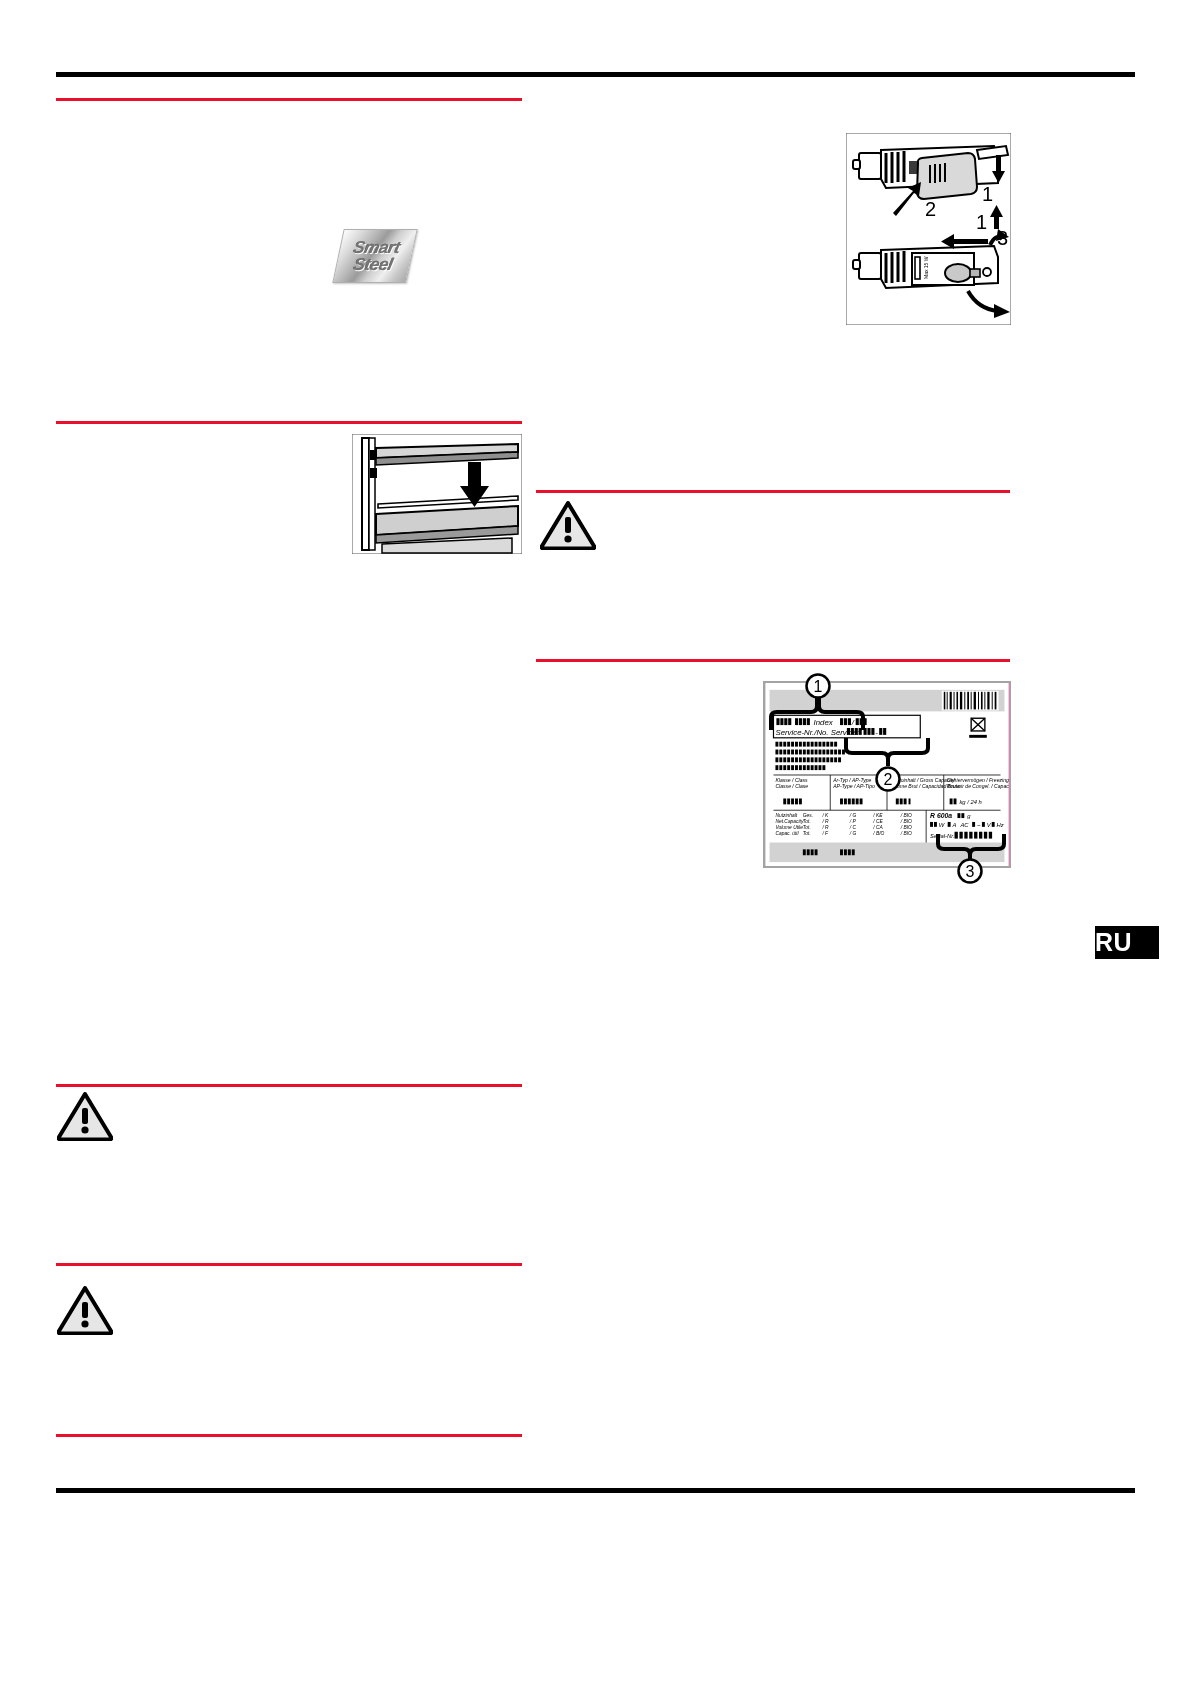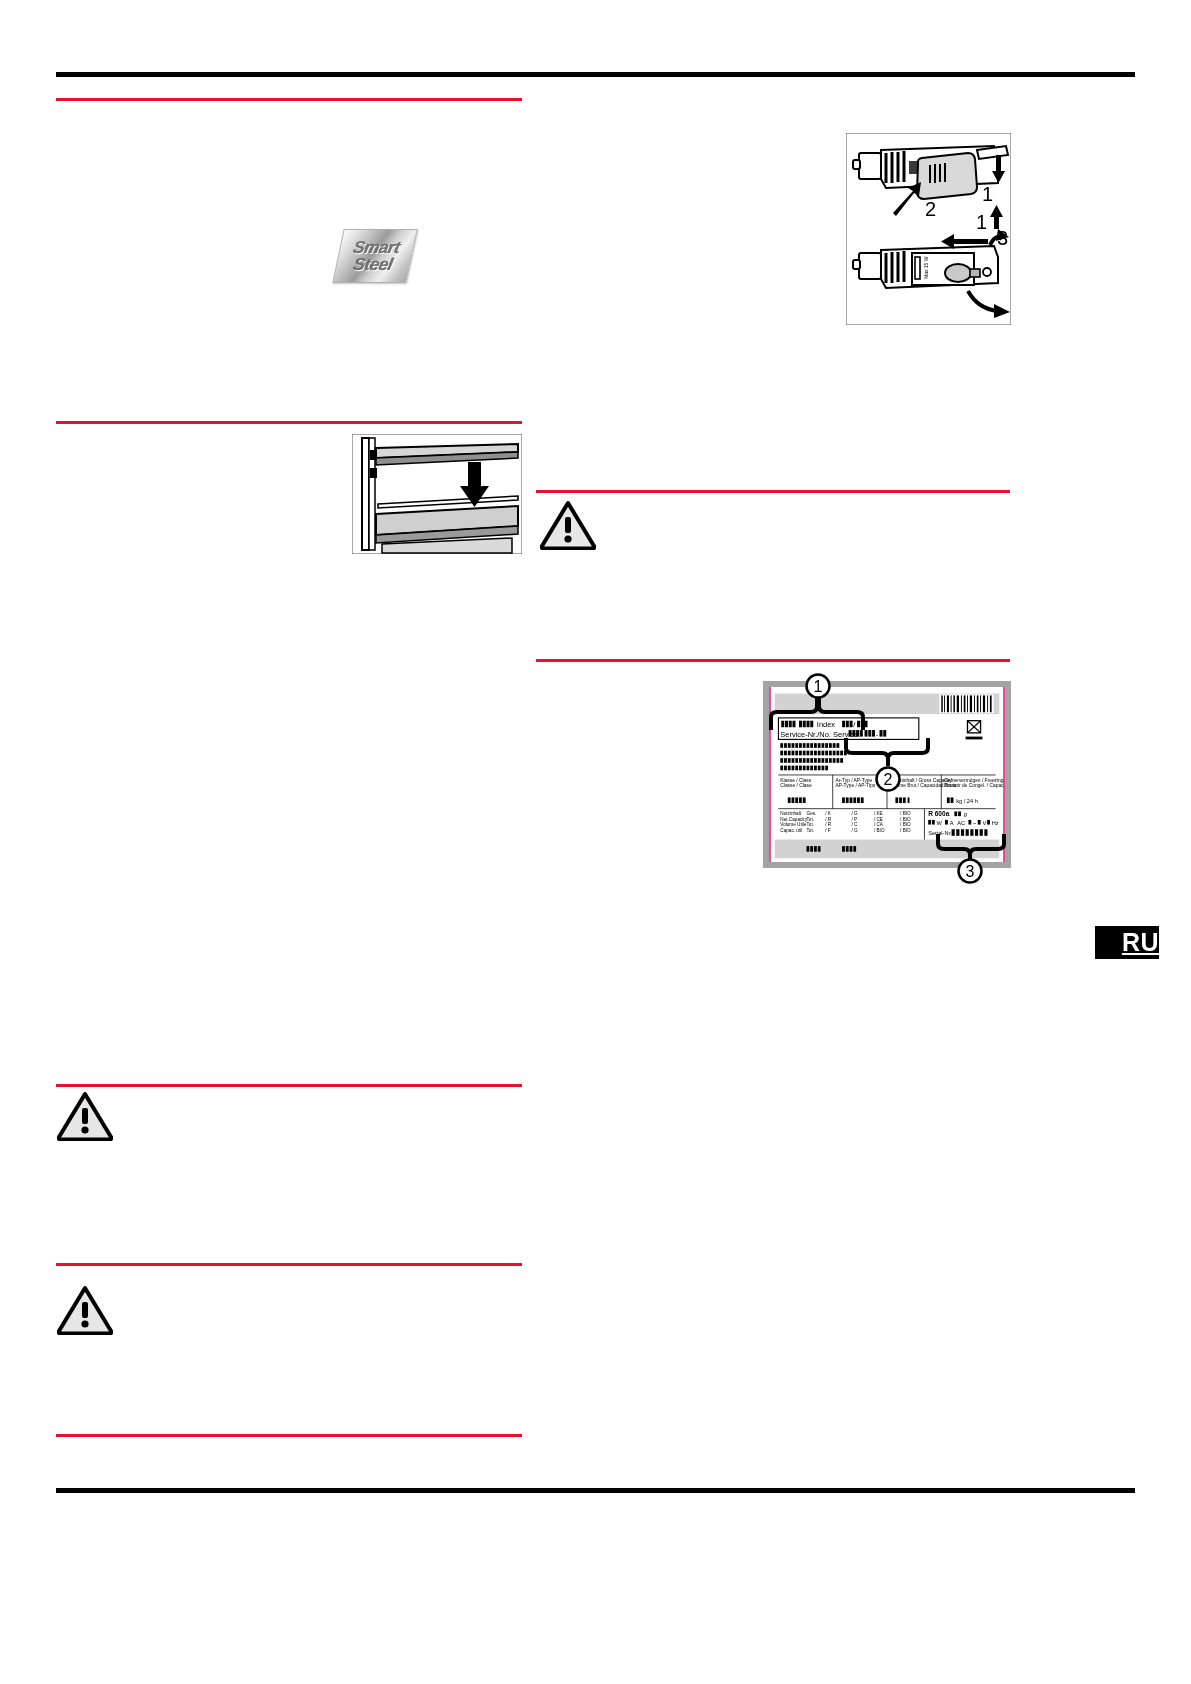--- a/index.html
+++ b/index.html
@@ -87,38 +87,38 @@
   .ru-badge {
     position: absolute;
     left: 1095px;
     top: 926px;
     width: 64px;
     height: 33px;
     background: #000000;
     color: #ffffff;
     display: flex;
     align-items: center;
-    justify-content: flex-end;
+    justify-content: flex-start;
     font-family: "Liberation Sans", sans-serif;
     font-weight: bold;
     font-size: 25px;
     letter-spacing: 0.5px;
-    text-decoration: underline;
   }
 
   
   .plate {
     position: absolute;
     left: 763px;
     top: 681px;
     width: 248px;
     height: 187px;
-    background: #ec4899;
-    border: 6px solid #a3a3a3;
+    background: #f9a8d4;
+    border: 2px solid #a3a3a3;
     box-sizing: border-box;
+    font-style: italic;
   }
   .plate svg { display:block; width:100%; height:100%; }
 </style>
 </head>
 <body>
 
 <div id="page">
 
   <div class="rule-black" style="left:56px; top:72px; width:1079px; height:5px;"></div>
 

